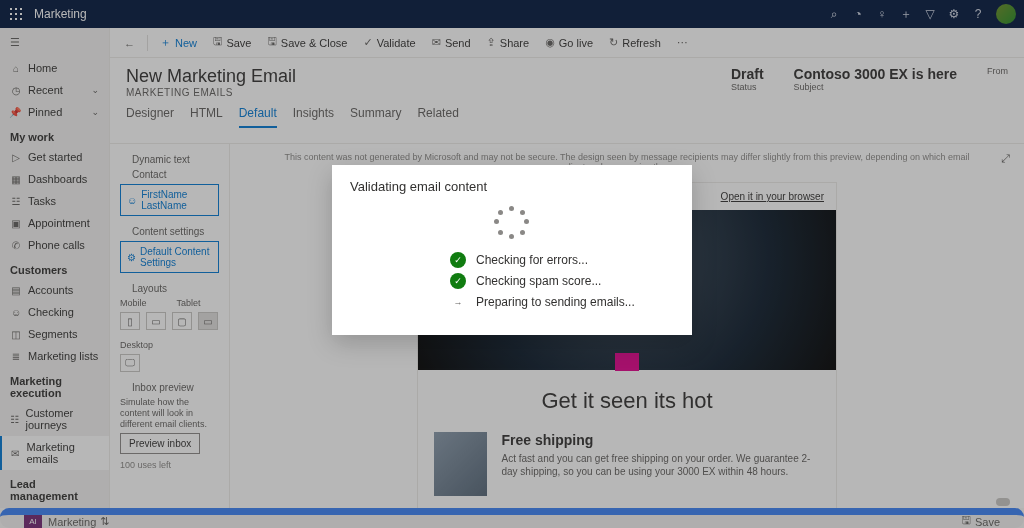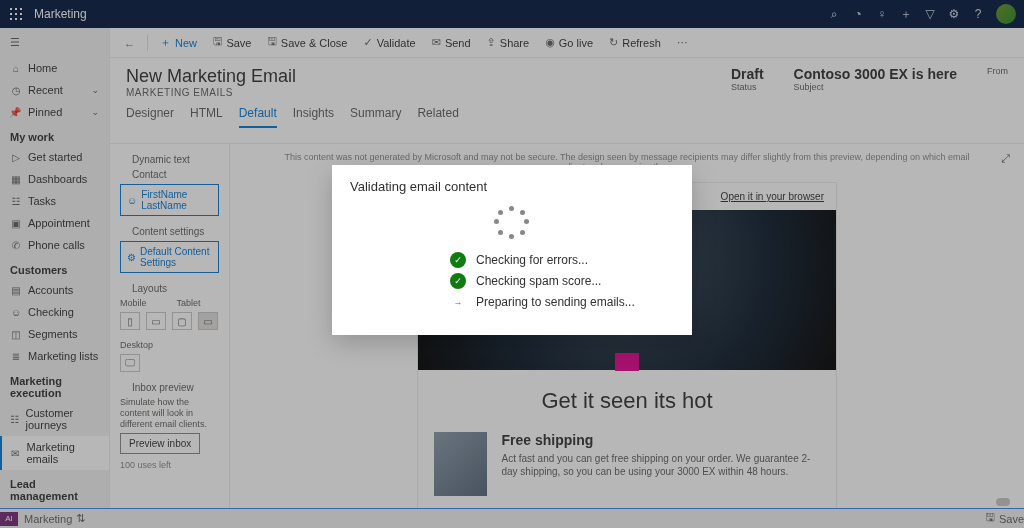--- a/index.html
+++ b/index.html
@@ -6,21 +6,21 @@
   html, body { width: 1024px; height: 528px; font-family: "Segoe UI", sans-serif; font-size: 12px; color: #323130; overflow: hidden; background: #faf9f8; }
   
   .topbar { height: 28px; background: #00163d; color: #fff; display: flex; align-items: center; padding: 0 8px; font-size: 12px; }
   .topbar .waffle { width: 16px; height: 16px; margin-right: 10px; display:flex; align-items:center; justify-content:center; }
   .topbar .title { flex: 0 0 auto; }
   .topbar .spacer { flex: 1; }
   .topbar .icon { width: 24px; height: 24px; display:flex; align-items:center; justify-content:center; color:#cfd6e4; font-size:12px; }
   .topbar .avatar { width: 20px; height: 20px; border-radius: 50%; background: linear-gradient(135deg,#6b8e23,#228b22); margin-left:6px; }
   
   .shell { display: flex; height: calc(100% - 28px - 20px); }
-  .footer { height: 20px; background: #f3f2f1; border-top: 1px solid #3b82f6; display:flex; align-items:center; padding:0 0; font-size:11px; color:#605e5c; }
+  .footer { height: 20px; background: #f3f2f1; border-top: 7px solid #3b82f6; display:flex; align-items:center; padding:0 24px; font-size:11px; color:#605e5c;border-radius:9px; }
   .footer .spacer { flex:1; }
   .footer .save { display:flex; align-items:center; gap:4px; color:#605e5c; }
   
   .sidebar { width: 110px; background: #f3f2f1; border-right: 1px solid #edebe9; overflow-y: auto; font-size: 11px; color: #323130; }
   .sidebar .hamburger { padding: 8px 10px; color:#605e5c; }
   .sidebar .nav-item { display:flex; align-items:center; gap:6px; padding: 5px 10px; cursor:pointer; }
   .sidebar .nav-item.selected { background: #fff; border-left: 2px solid #0078d4; padding-left:8px; }
   .sidebar .nav-item .chev { margin-left:auto; color:#605e5c; font-size:9px; }
   .sidebar .section-header { padding: 8px 10px 3px; font-weight:600; font-size:11px; }
   .sidebar .nav-icon { width:12px; height:12px; display:inline-flex; align-items:center; justify-content:center; color:#605e5c; font-size:10px; }

